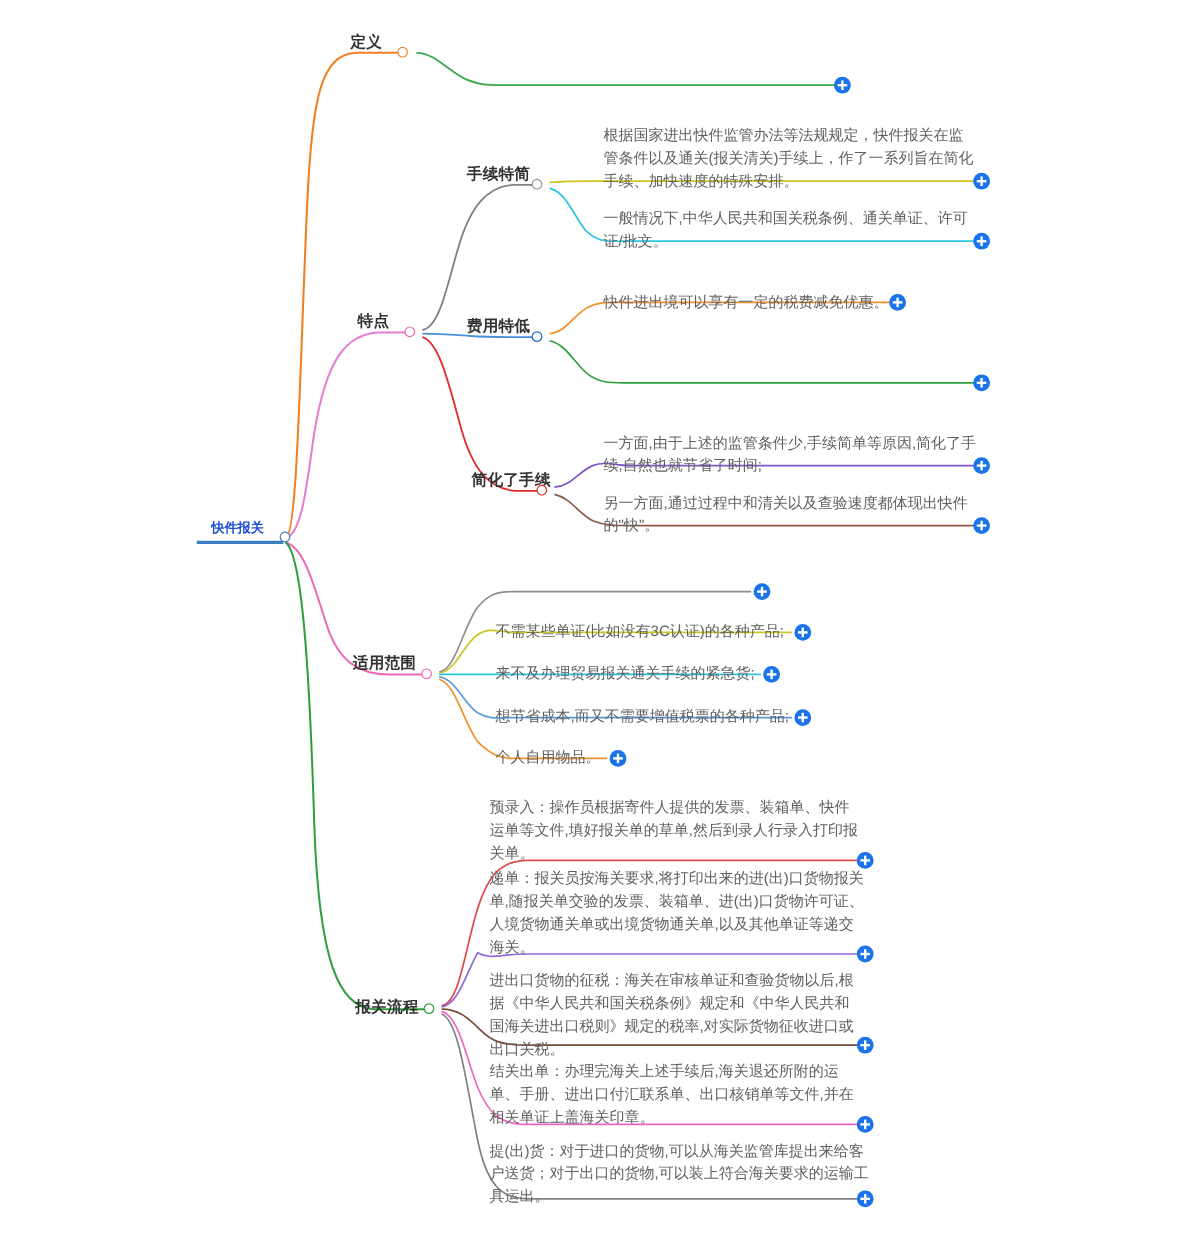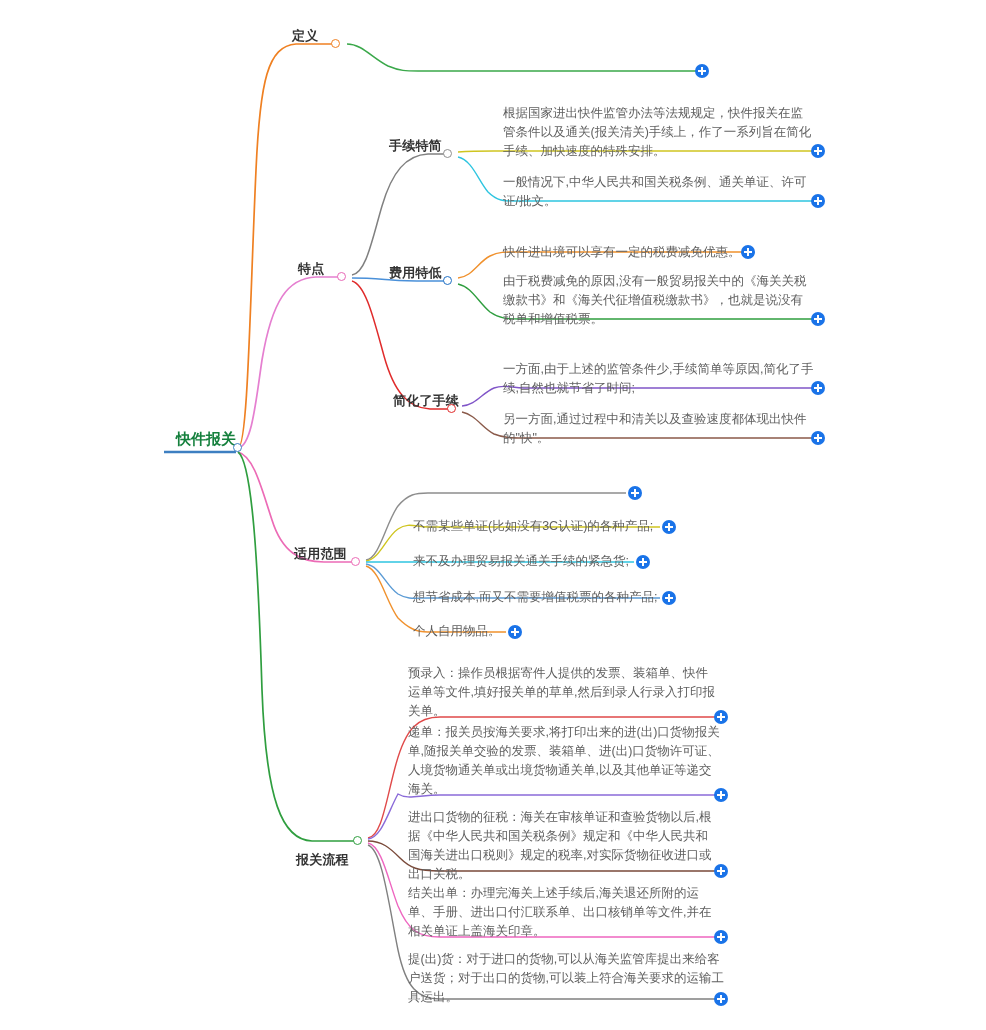--- a/index.html
+++ b/index.html
@@ -32,23 +32,23 @@
   }
   .node-label {
     display: inline-block;
     font-size: 13px;
     line-height: 16px;
     color: #333333;
     font-weight: bold;
     letter-spacing: 0.2px;
   }
   .root-label {
-    font-size: 15px;
+    font-size: 11px;
     font-weight: bold;
-    color: #15803d;
+    color: #1d4ed8;
     line-height: 16px;
   }
   .leaf {
     position: absolute;
   }
   .leaf-text {
     display: block;
     font-size: 12.5px;
     line-height: 19px;
     color: #5f5f5f;
@@ -177,23 +177,20 @@
   <div class="node" style="left:389px; top:263px;text-align:center;">
     <span class="node-label">费用特低</span>
   </div>
   <div class="conn-dot" style="left:443px; top:276px; border-color:#1f6fc4;"></div>
 
   <div class="leaf" style="left:503px; top:243px; width:250px;">
     <span class="leaf-text">快件进出境可以享有一定的税费减免优惠。</span>
   </div>
   <div class="plus-btn" style="left:741px; top:245px;"></div>
 
-  <div class="leaf" style="left:503px; top:272px; width:312px;">
-    <span class="leaf-text">由于税费减免的原因,没有一般贸易报关中的《海关关税缴款书》和《海关代征增值税缴款书》，也就是说没有税单和增值税票。</span>
-  </div>
   <div class="plus-btn" style="left:811px; top:312px;"></div>
 
   <div class="node" style="left:393px; top:391px;">
     <span class="node-label">简化了手续</span>
   </div>
   <div class="conn-dot" style="left:447px; top:404px; border-color:#e02b2b;"></div>
 
   <div class="leaf" style="left:503px; top:360px; width:312px;">
     <span class="leaf-text">一方面,由于上述的监管条件少,手续简单等原因,简化了手续,自然也就节省了时间;</span>
   </div>
@@ -224,21 +221,21 @@
   <div class="leaf" style="left:413px; top:588px; width:250px;">
     <span class="leaf-text">想节省成本,而又不需要增值税票的各种产品;</span>
   </div>
   <div class="plus-btn" style="left:662px; top:591px;"></div>
 
   <div class="leaf" style="left:413px; top:622px; width:160px;">
     <span class="leaf-text">个人自用物品。</span>
   </div>
   <div class="plus-btn" style="left:508px; top:625px;"></div>
 
-  <div class="node" style="left:296px; top:850px;">
+  <div class="node" style="left:296px; top:830px;">
     <span class="node-label">报关流程</span>
   </div>
   <div class="conn-dot" style="left:353px; top:836px; border-color:#2f9e3f;"></div>
 
   <div class="leaf" style="left:408px; top:664px; width:312px;">
     <span class="leaf-text">预录入：操作员根据寄件人提供的发票、装箱单、快件运单等文件,填好报关单的草单,然后到录人行录入打印报关单。</span>
   </div>
   <div class="plus-btn" style="left:714px; top:710px;"></div>
 
   <div class="leaf" style="left:408px; top:723px; width:312px;">

